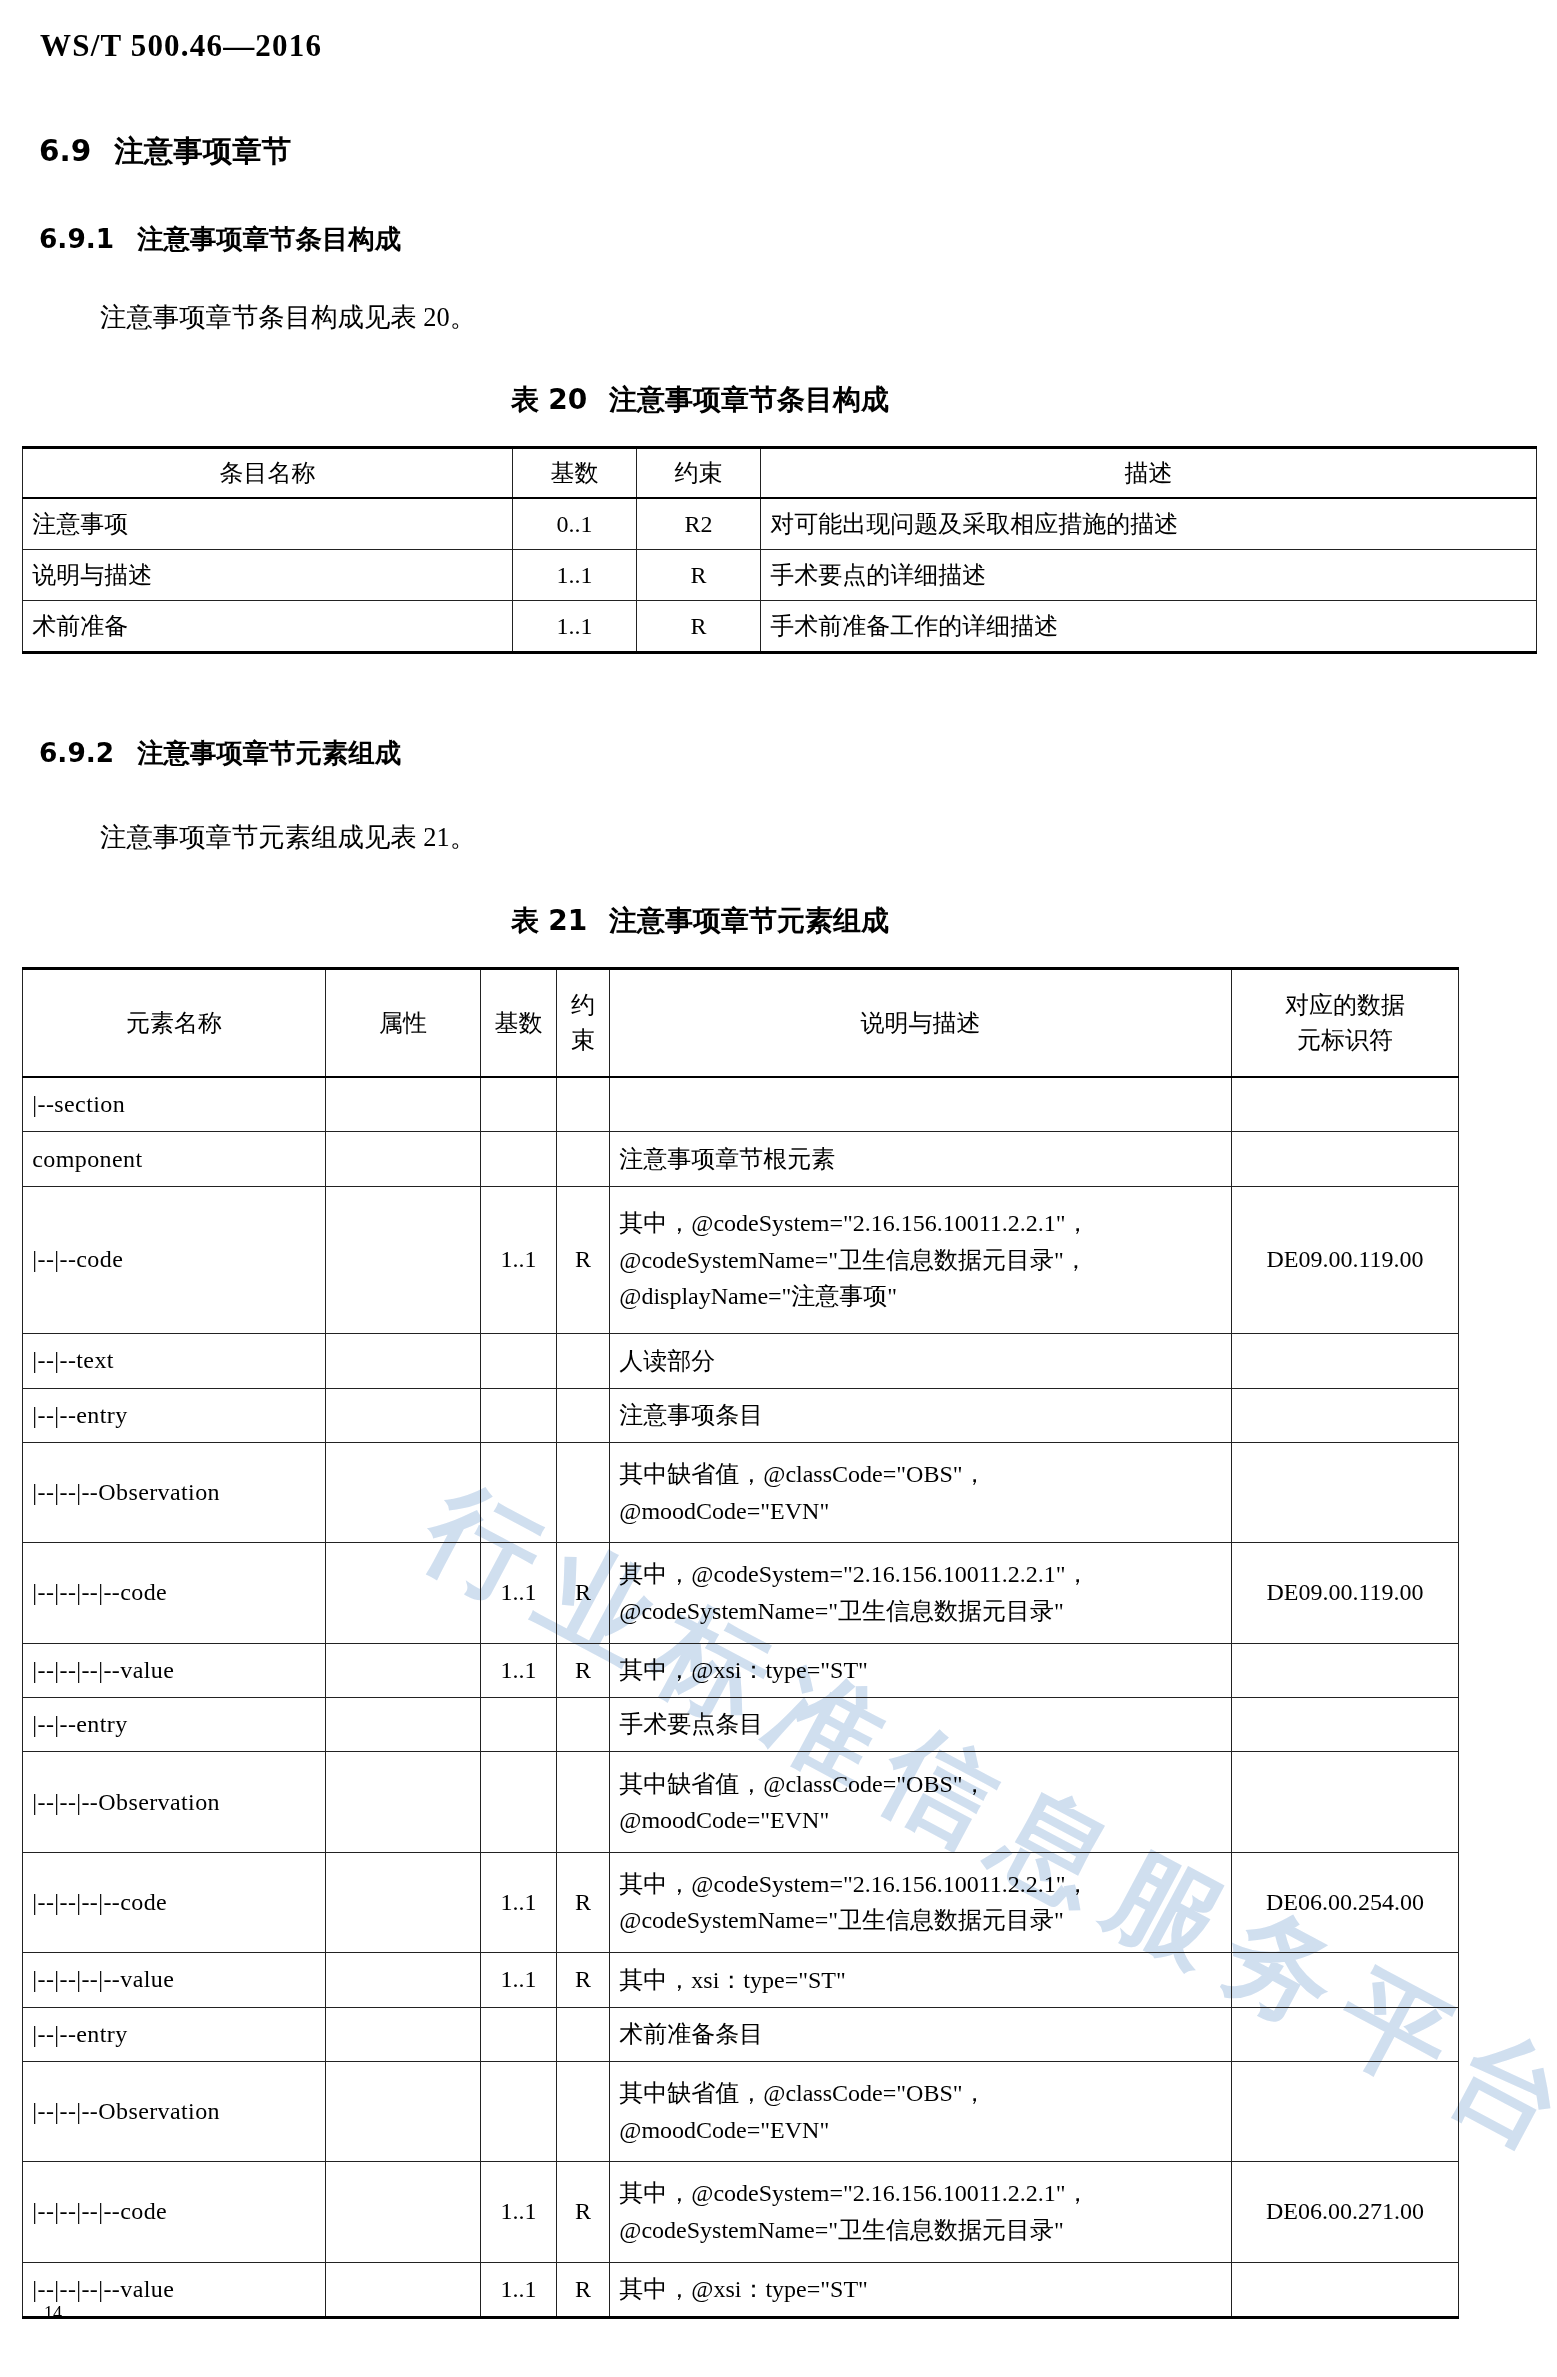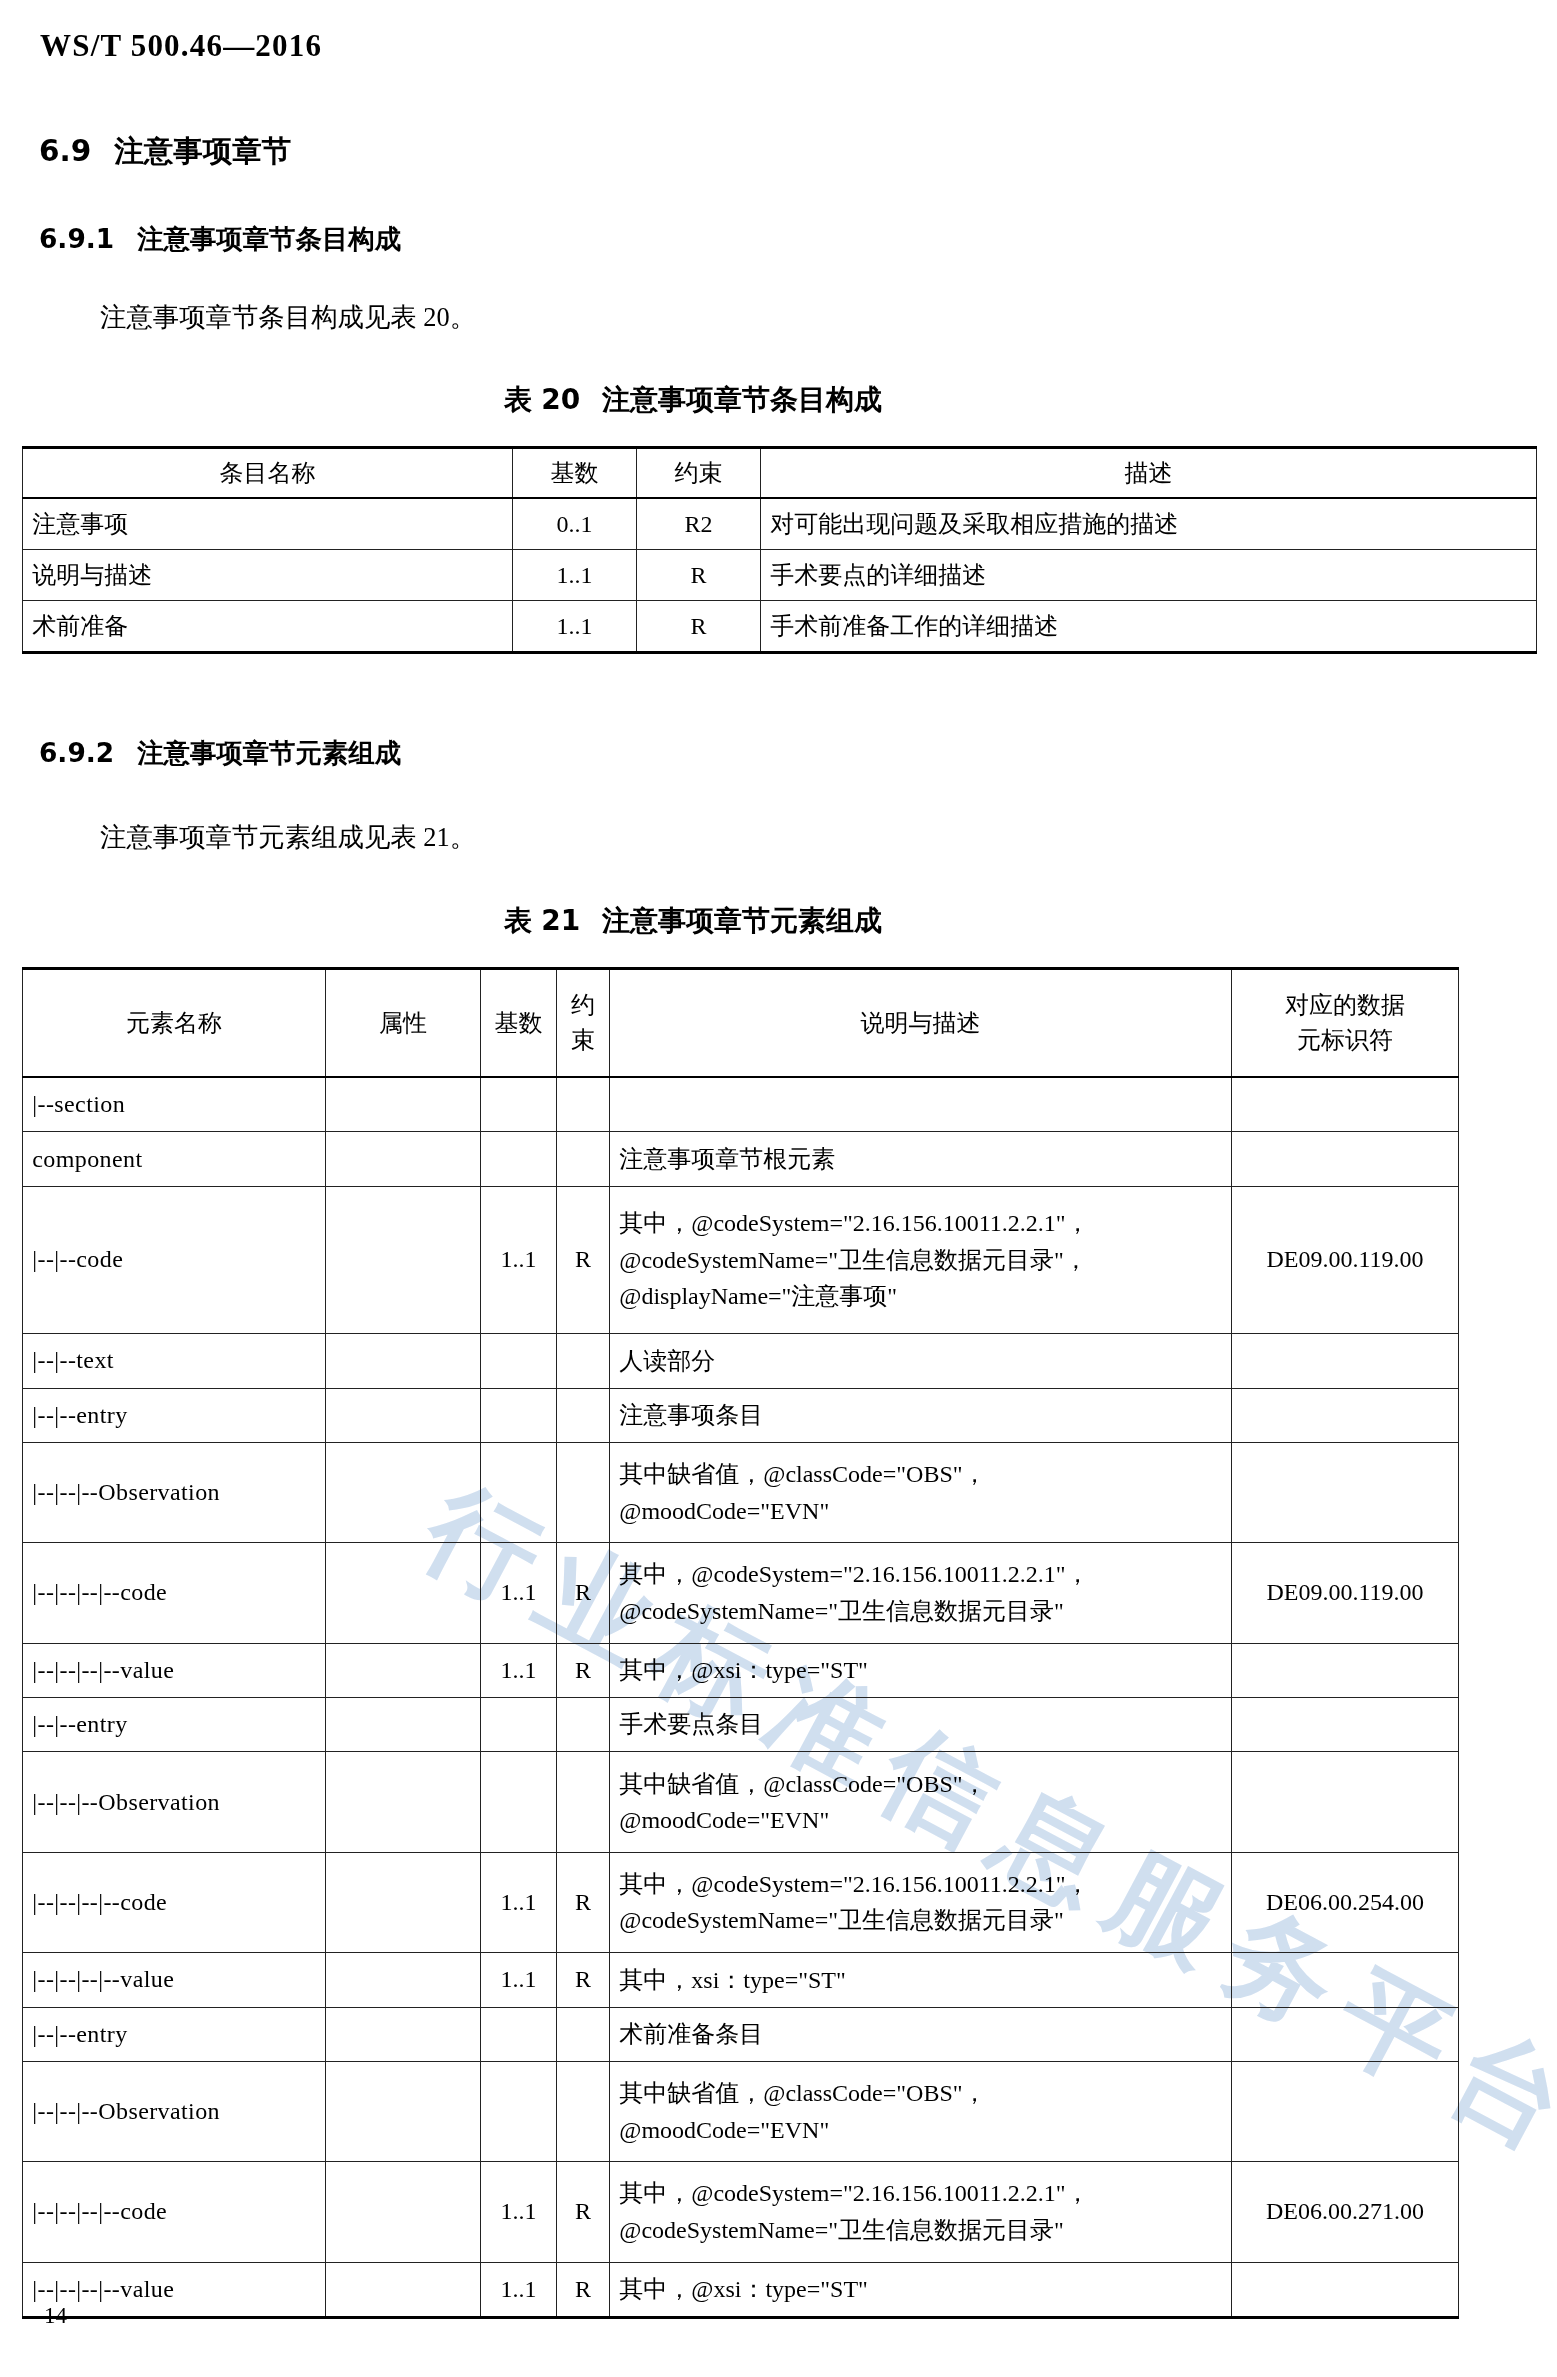--- a/index.html
+++ b/index.html
@@ -98,21 +98,21 @@
     margin: 0;
     font-size: 26.4px;
     font-family: "Liberation Serif", "DejaVu Serif", serif;
     white-space: nowrap;
     text-align: right;
   }
 
   .table-caption {
     position: absolute;
     width: 1386px;
-    left: 0;
+    left: 7px;
     text-align: center;
     margin: 0;
     font-family: "DejaVu Sans", "Liberation Sans", sans-serif;
     font-weight: 700;
     font-size: 28px;
     white-space: nowrap;
   }
   .table-caption .cap-num { margin: 0 4.7px 0 9.3px; }
   .table-caption .cap-txt { margin-left: 17px; }
 
@@ -166,21 +166,21 @@
   #table21 td.desc-multi { line-height: 1.52; padding-top: 4.7px; padding-bottom: 4.7px; }
   #table21 td.desc-multi .ln { display: block; white-space: nowrap; }
   #table21 tr.triple td { height: 137px; }
 
   .elem-name { white-space: nowrap; letter-spacing: 0.4px; }
 
   .page-number {
     position: absolute;
     left: 44px;
     top: 2303px;
-    font-size: 23px;
+    font-size: 18px;
     font-family: "Liberation Serif", "DejaVu Serif", serif;
   }
 </style>
 </head>
 <body>
 
 <div class="page">
 
   <div class="watermark">
     <div class="watermark-text">行业标准信息服务平台</div>

